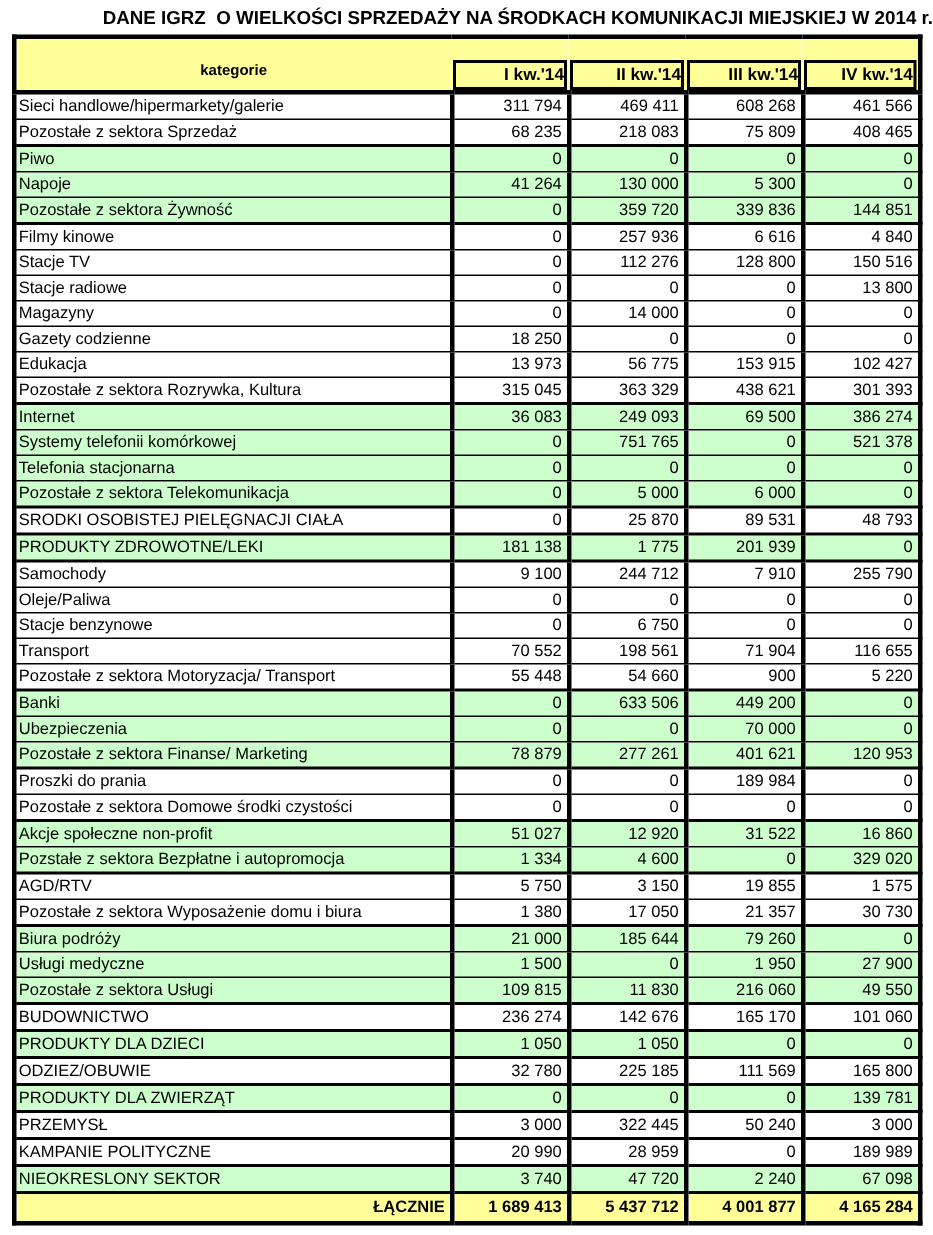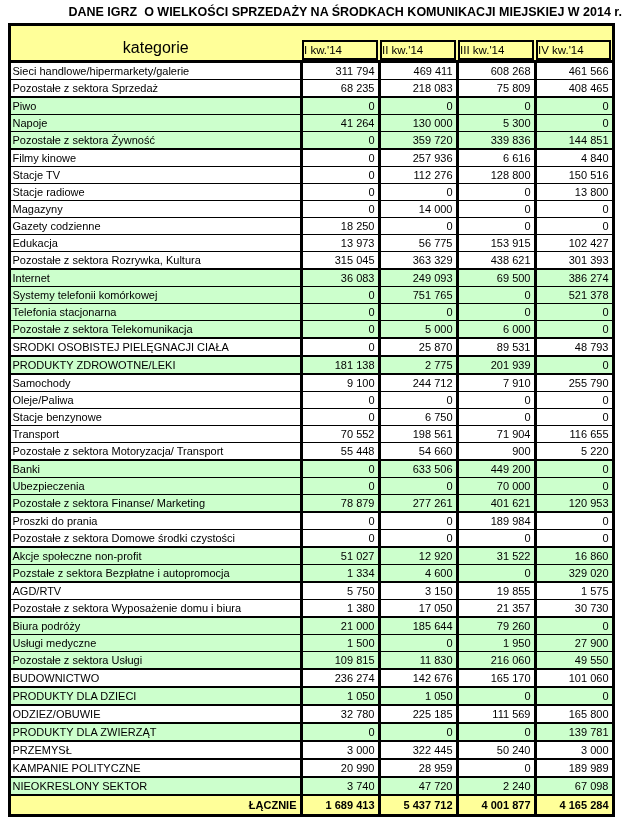--- a/index.html
+++ b/index.html
@@ -35,26 +35,26 @@
   tr.bg-green td{background:var(--c-green);}
   tr.section-start td{border-top:2px solid var(--c-border);}
   
   thead td{
     background:var(--c-yellow);
     border-top:none;border-left:none;
     border-bottom:3px solid var(--c-border);
     vertical-align:bottom;height:30px;padding:0;
   }
   thead td.cat-h{
-    text-align:center;font-weight:normal;font-size:16px;padding-bottom:4px;
+    text-align:center;font-weight:bold;font-size:10px;padding-bottom:4px;
   }
   .hbox{
     border:2px solid var(--c-border);
     margin:0 1px;background:var(--c-yellow);
-    text-align:left;font-weight:normal;font-size:11.5px;
+    text-align:right;font-weight:bold;font-size:11.5px;
     height:16px;line-height:16px;
   }
   
   tr.total td{
     background:var(--c-yellow);font-weight:bold;
     border-top:2px solid var(--c-border);height:18px;line-height:18px;
   }
   tr.total td.cat{text-align:right;padding-right:3px;border-right:0;}
 </style>
 </head>
@@ -203,21 +203,21 @@
       <tr class="bg-white section-start">
         <td class="cat">SRODKI OSOBISTEJ PIELĘGNACJI CIAŁA</td>
         <td class="val">0</td>
         <td class="val">25 870</td>
         <td class="val">89 531</td>
         <td class="val">48 793</td>
       </tr>
       <tr class="bg-green section-start">
         <td class="cat">PRODUKTY ZDROWOTNE/LEKI</td>
         <td class="val">181 138</td>
-        <td class="val">2 775</td>
+        <td class="val">1 775</td>
         <td class="val">201 939</td>
         <td class="val">0</td>
       </tr>
       <tr class="bg-white section-start">
         <td class="cat">Samochody</td>
         <td class="val">9 100</td>
         <td class="val">244 712</td>
         <td class="val">7 910</td>
         <td class="val">255 790</td>
       </tr>

